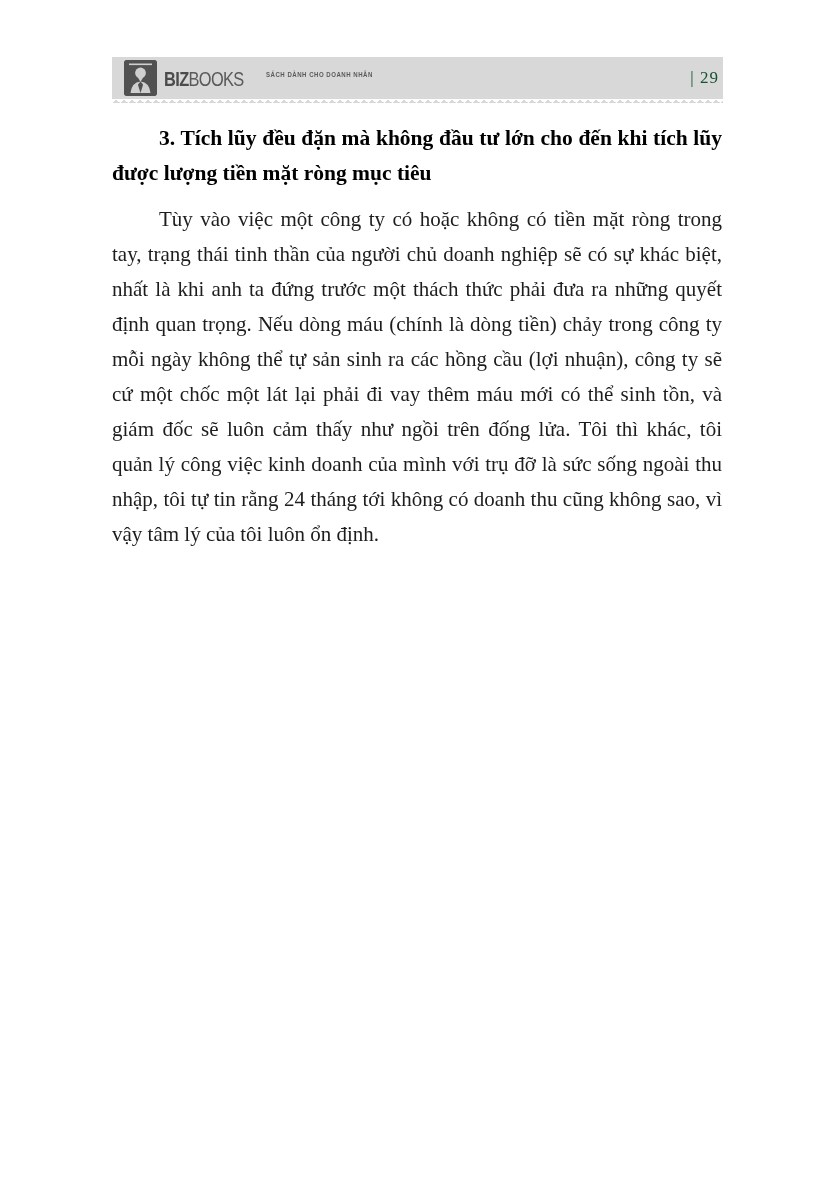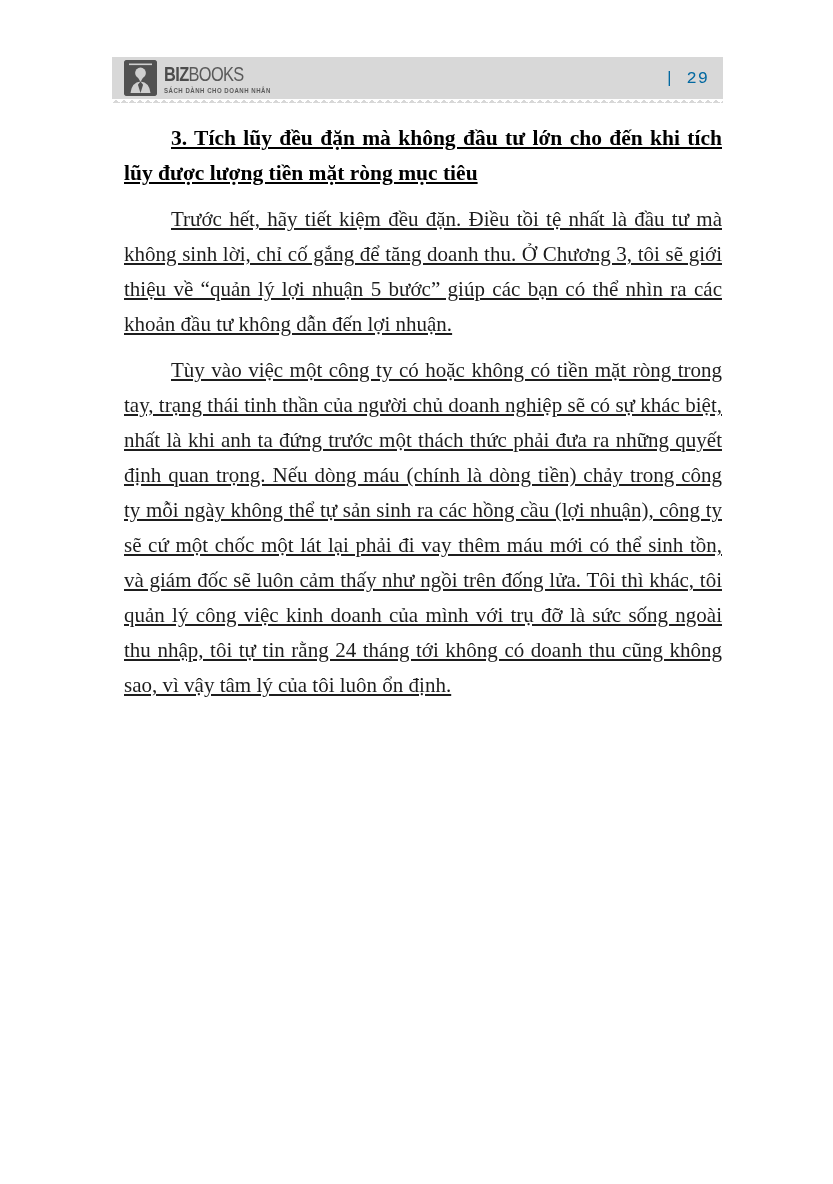--- a/index.html
+++ b/index.html
@@ -48,21 +48,21 @@
   }
   .logo-mark {
     width: 33px;
     height: 36px;
     background: #515151;
     border-radius: 3px;
     flex: 0 0 auto;
     display: block;
     overflow: hidden;
   }
-  .logo-text { display: flex; flex-direction: column; justify-content: center; }
+  .logo-text { display: flex; flex-direction: row; justify-content: center; }
   .brand {
     font-family: "Liberation Sans", sans-serif;
     font-weight: 700;
     font-size: 21px;
     line-height: 1;
     color: #4c4c4c;
     letter-spacing: -0.8px;
     display: inline-block;
     transform: scaleX(0.78);
     transform-origin: 0 50%;
@@ -75,44 +75,43 @@
     font-size: 6.6px;
     font-weight: 700;
     color: #5a5a5a;
     letter-spacing: 0.55px;
     margin-top: 3px;
     transform: scaleX(0.92);
     transform-origin: 0 50%;
     white-space: nowrap;
   }
   .page-num {
-    font-family: Liberation Mono, monospace;
+    font-family: Liberation Serif, serif;
     font-size: 17px;
     font-weight: 400;
-    color: #0369a1;
-    padding-right: 14px;
+    color: #14532d;
+    padding-right: 4px;
     letter-spacing: 1px;
   }
 
   
   .content {
     position: absolute;
     left: 110px;
     top: 121px;
     width: 612px;
   }
   .content p {
     font-family: "Liberation Serif", "DejaVu Serif", serif;
     font-size: 21px;
     line-height: 35px;
     color: #1d1d1d;
     text-align: justify;
     text-indent: 47px;
-    margin: 0 0 11px 14px;
-    text-decoration: underline;
+    margin: 0 0 11px 2px;
   }
   .content p.heading {
     font-weight: 700;
     font-size: 21.5px;
     color: #000000;
   }
 </style>
 </head>
 <body>
 
@@ -133,17 +132,16 @@
       <span class="logo-text">
         <span class="brand"><b>BIZ</b><span class="books">BOOKS</span></span>
         <span class="tagline">SÁCH DÀNH CHO DOANH NHÂN</span>
       </span>
     </div>
     <div class="page-num">| 29</div>
   </header>
 
   <main class="content">
     <p class="heading">3. Tích lũy đều đặn mà không đầu tư lớn cho đến khi tích lũy được lượng tiền mặt ròng mục tiêu</p>
-    <p class="body-para">Trước hết, hãy tiết kiệm đều đặn. Điều tồi tệ nhất là đầu tư mà không sinh lời, chỉ cố gắng để tăng doanh thu. Ở Chương 3, tôi sẽ giới thiệu về “quản lý lợi nhuận 5 bước” giúp các bạn có thể nhìn ra các khoản đầu tư không dẫn đến lợi nhuận.</p>
     <p class="body-para">Tùy vào việc một công ty có hoặc không có tiền mặt ròng trong tay, trạng thái tinh thần của người chủ doanh nghiệp sẽ có sự khác biệt, nhất là khi anh ta đứng trước một thách thức phải đưa ra những quyết định quan trọng. Nếu dòng máu (chính là dòng tiền) chảy trong công ty mỗi ngày không thể tự sản sinh ra các hồng cầu (lợi nhuận), công ty sẽ cứ một chốc một lát lại phải đi vay thêm máu mới có thể sinh tồn, và giám đốc sẽ luôn cảm thấy như ngồi trên đống lửa. Tôi thì khác, tôi quản lý công việc kinh doanh của mình với trụ đỡ là sức sống ngoài thu nhập, tôi tự tin rằng 24 tháng tới không có doanh thu cũng không sao, vì vậy tâm lý của tôi luôn ổn định.</p>
   </main>
 
 </div>
 
 </body></html>

